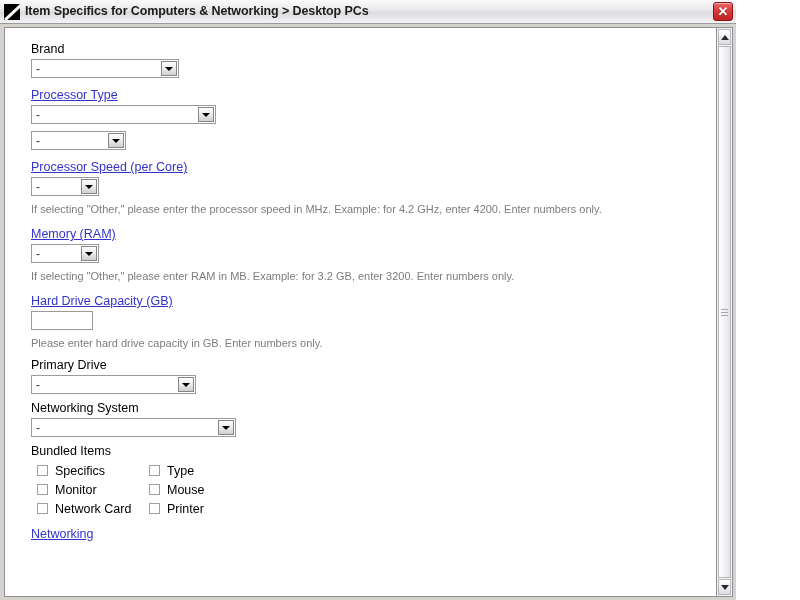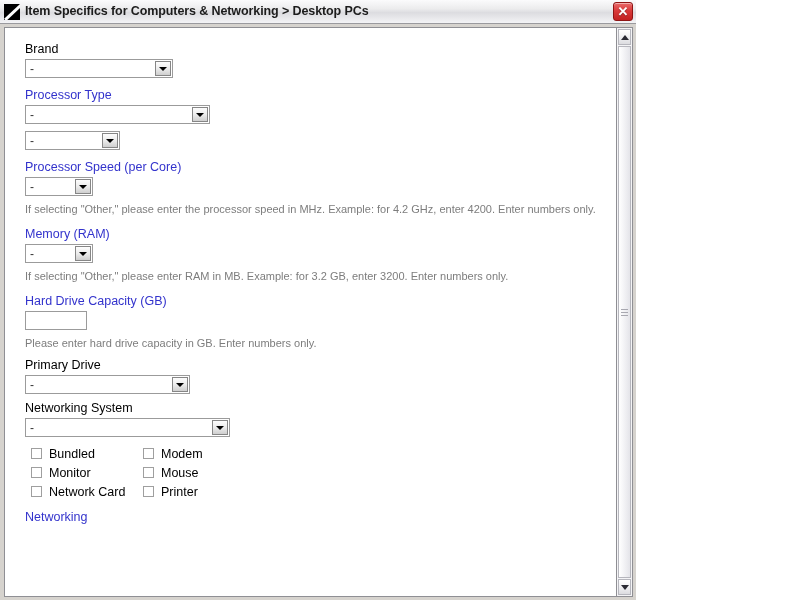--- a/index.html
+++ b/index.html
@@ -7,21 +7,21 @@
     margin: 0; padding: 0;
     width: 800px; height: 600px;
     overflow: hidden;
     background: #ffffff;
     font-family: "Liberation Sans", sans-serif;
   }
 
   
   #window {
     position: relative;
-    width: 636px; height: 600px;
+    width: 736px; height: 600px;
     background: #84cc16;
     display: flex;
     flex-direction: column;
   }
 
   
   #titlebar {
     position: relative;
     height: 24px;
     flex: 0 0 24px;
@@ -88,33 +88,34 @@
   }
   #content-frame {
     flex: 1 1 auto;
     background: #ffffff;
     border: 1px solid #8f8f94;
     border-right: none;
     overflow: hidden;
     position: relative;
   }
   #content {
-    padding: 14px 0 0 20px;
+    padding: 14px 0 0 26px;
   }
 
   
   .field-label {
     font-size: 12.5px;
     color: #000000;
     line-height: 14px;
     margin-bottom: 3px;
     white-space: nowrap;
   }
   .field-label.link {
     color: #3333cc;
+    text-decoration: underline;
     cursor: pointer;
     display: inline-block;
   }
   .select {
     height: 19px;
     border: 1px solid #9b9b9b;
     background: #ffffff;
     position: relative;
     display: block;
     margin-bottom: 7px;
@@ -284,29 +285,30 @@
               <span class="val">-</span>
               <span class="arrowbox"></span>
             </div><div class="help">If selecting "Other," please enter RAM in MB. Example: for 3.2 GB, enter 3200. Enter numbers only.</div><div class="field-label link">Hard Drive Capacity (GB)</div><input type="text" class="textinput" style="width: 62px;"><div class="help">Please enter hard drive capacity in GB. Enter numbers only.</div><div class="field-label">Primary Drive</div><div class="select" style="width: 165px;">
               <span class="val">-</span>
               <span class="arrowbox"></span>
             </div><div class="field-label">Networking System</div><div class="select" style="width: 205px;">
               <span class="val">-</span>
               <span class="arrowbox"></span>
             </div></div>
 
+        <div class="field-label">Bundled Items</div>
         <div id="bundled-grid">
             <div class="cb-row">
               <label class="cb-cell col-left">
                 <span class="cbox"></span>
-                <span class="cb-label">Bundled</span>
+                <span class="cb-label">Specifics</span>
               </label>
               <label class="cb-cell col-right">
                 <span class="cbox"></span>
-                <span class="cb-label">Modem</span>
+                <span class="cb-label">Type</span>
               </label>
             </div>
             <div class="cb-row">
               <label class="cb-cell col-left">
                 <span class="cbox"></span>
                 <span class="cb-label">Monitor</span>
               </label>
               <label class="cb-cell col-right">
                 <span class="cbox"></span>
                 <span class="cb-label">Mouse</span>

